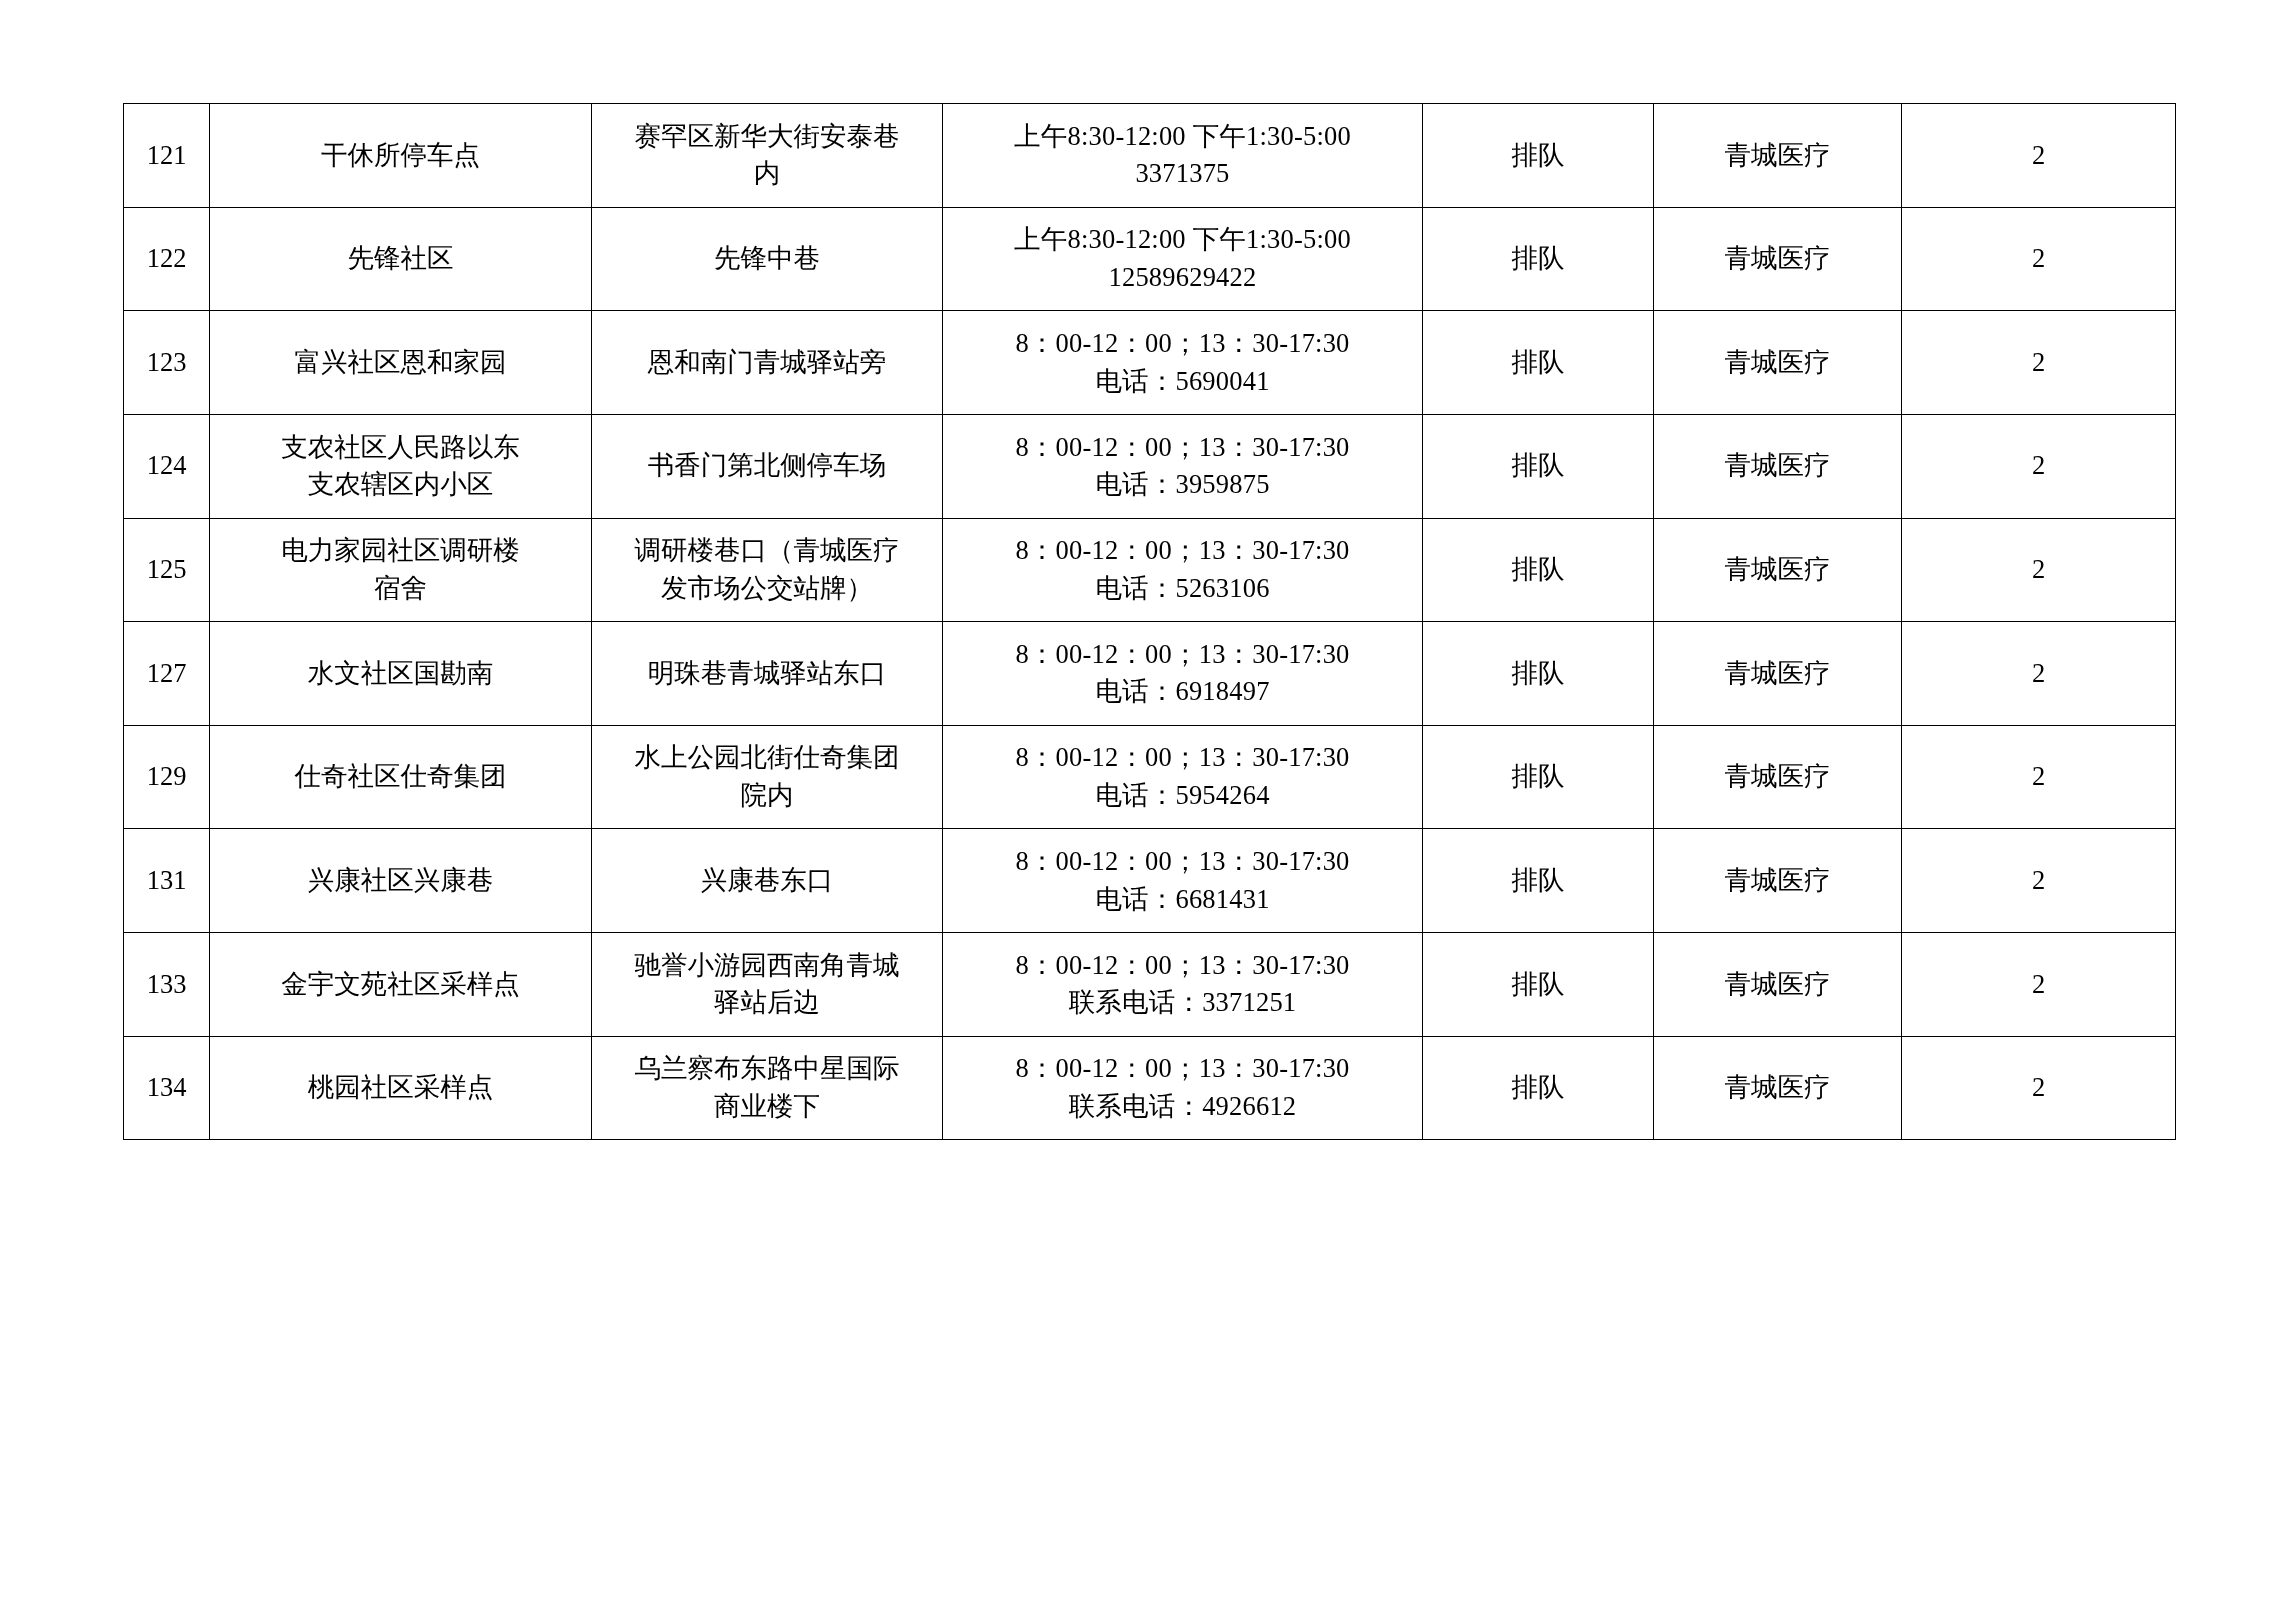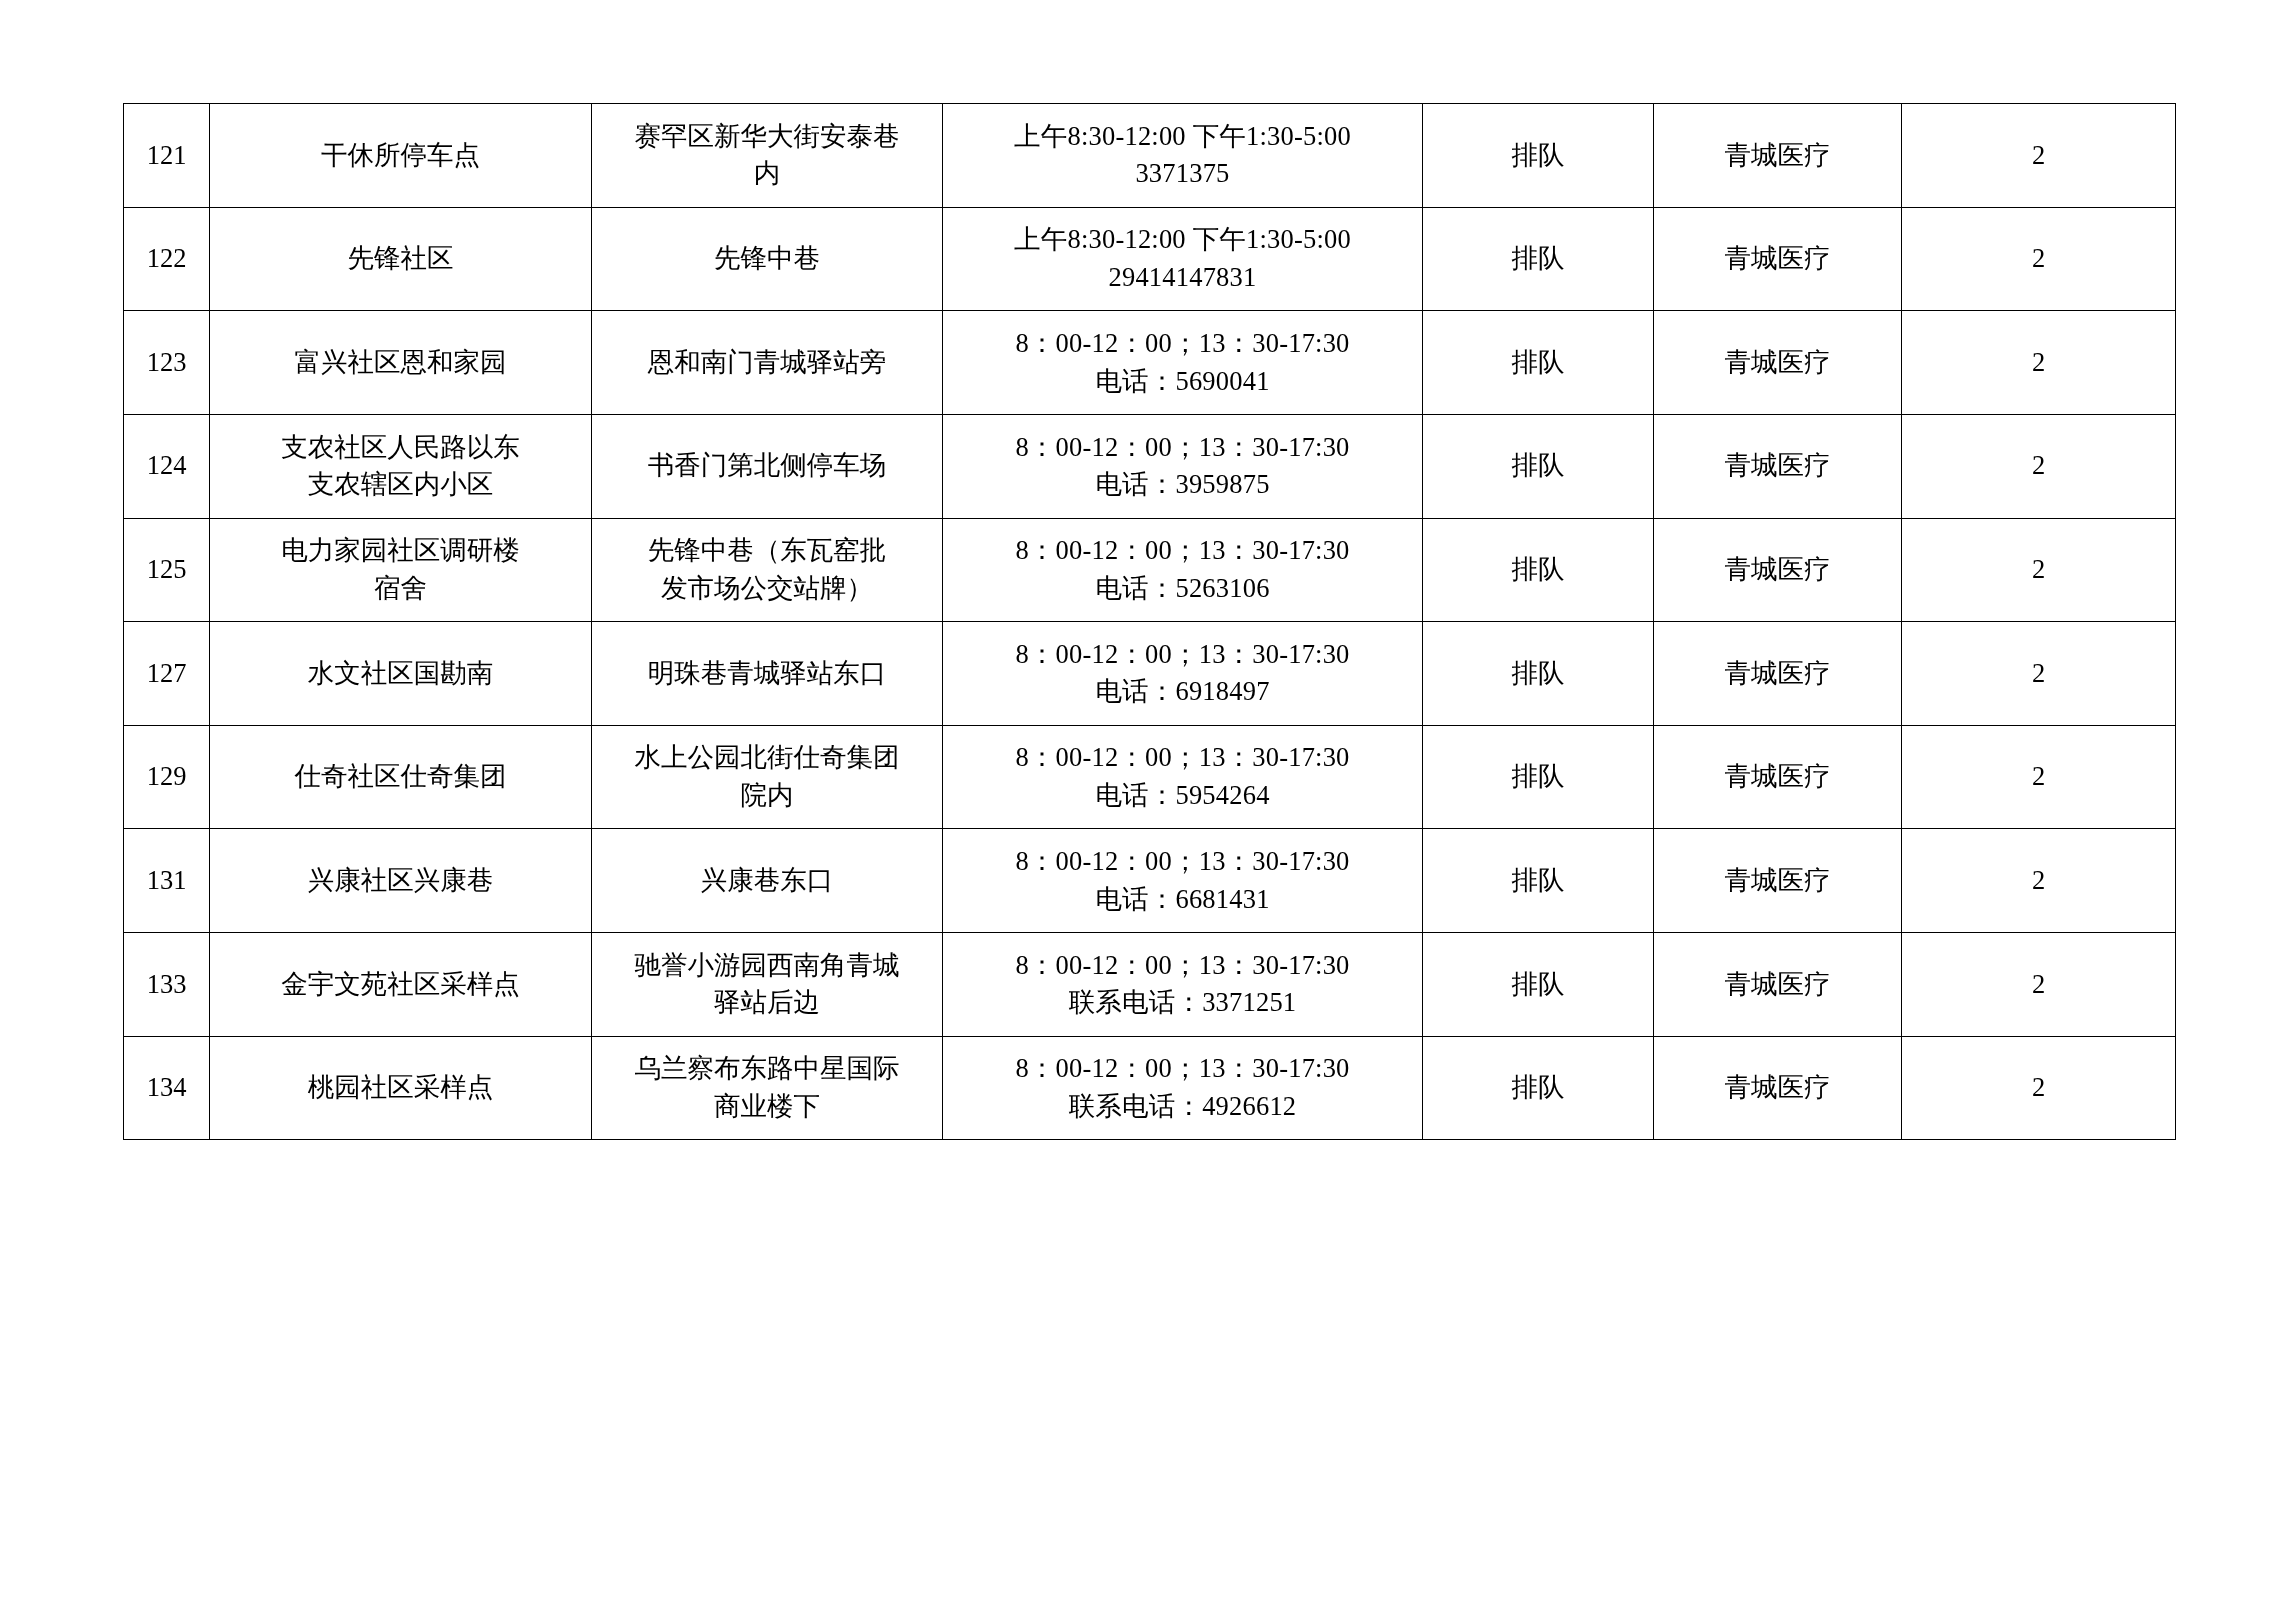--- a/index.html
+++ b/index.html
@@ -87,21 +87,21 @@
         <tr>
           <td class="num-cell">122</td>
           <td class="cell-lines">
             <span>先锋社区</span>
           </td>
           <td class="cell-lines">
             <span>先锋中巷</span>
           </td>
           <td class="time-cell cell-lines">
             <span>上午8:30-12:00 下午1:30-5:00</span>
-            <span>29414147831</span>
+            <span>12589629422</span>
           </td>
           <td>排队</td>
           <td>青城医疗</td>
           <td class="num-cell">2</td>
         </tr>
         <tr>
           <td class="num-cell">123</td>
           <td class="cell-lines">
             <span>富兴社区恩和家园</span>
           </td>
@@ -133,21 +133,21 @@
           <td>青城医疗</td>
           <td class="num-cell">2</td>
         </tr>
         <tr>
           <td class="num-cell">125</td>
           <td class="cell-lines">
             <span>电力家园社区调研楼</span>
             <span>宿舍</span>
           </td>
           <td class="cell-lines">
-            <span>先锋中巷（东瓦窑批</span>
+            <span>调研楼巷口（青城医疗</span>
             <span>发市场公交站牌）</span>
           </td>
           <td class="time-cell cell-lines">
             <span>8：00-12：00；13：30-17:30</span>
             <span>电话：5263106</span>
           </td>
           <td>排队</td>
           <td>青城医疗</td>
           <td class="num-cell">2</td>
         </tr>

